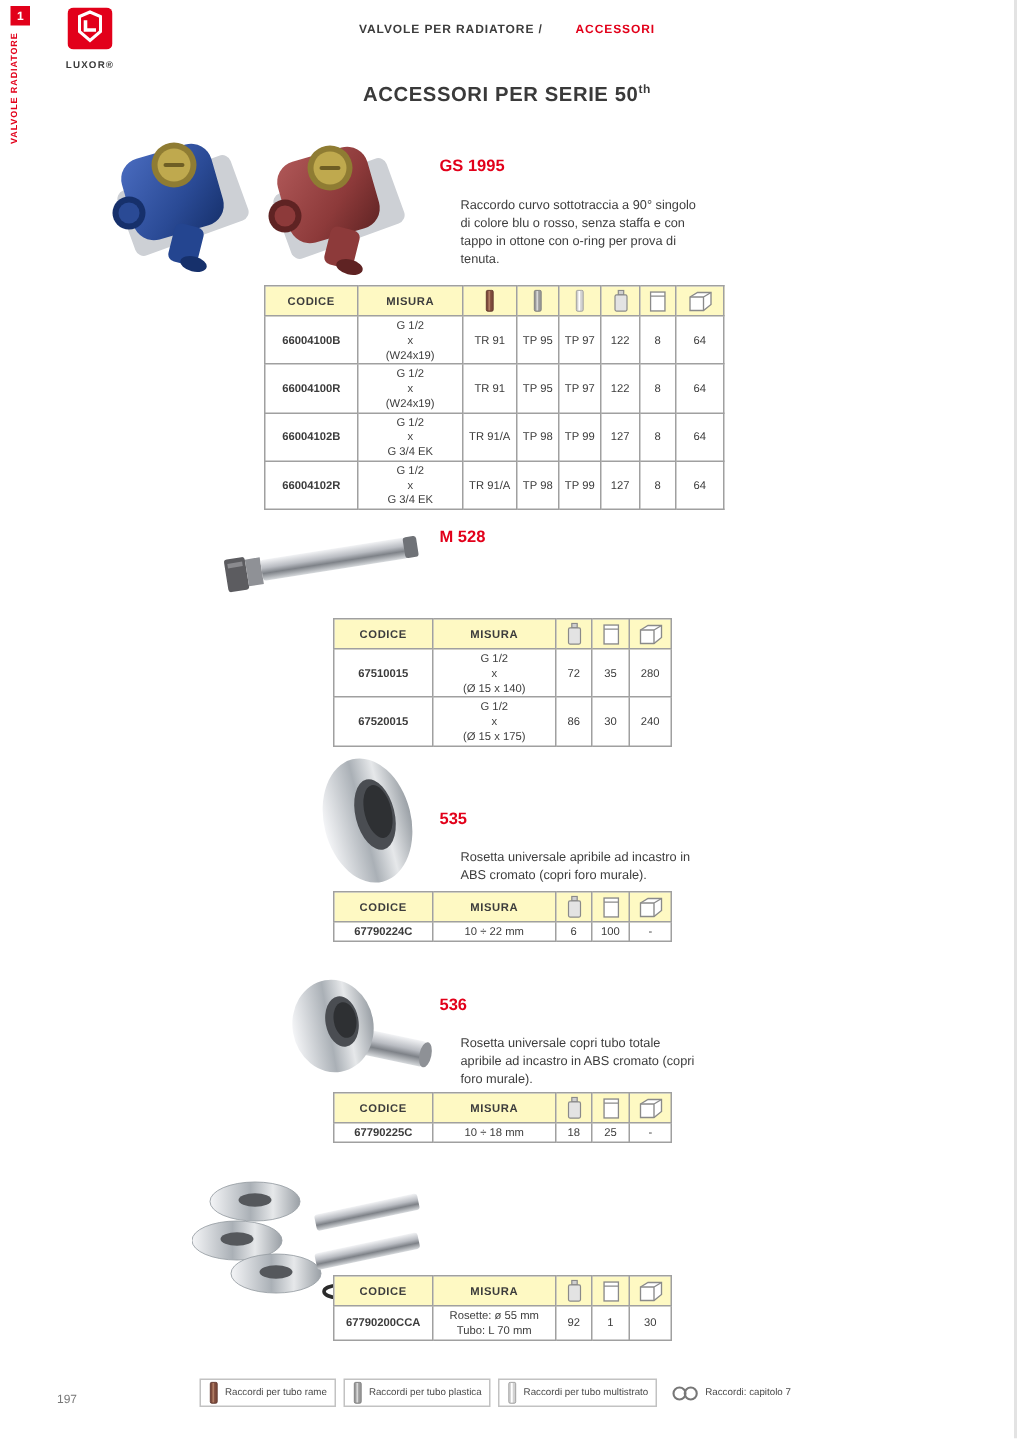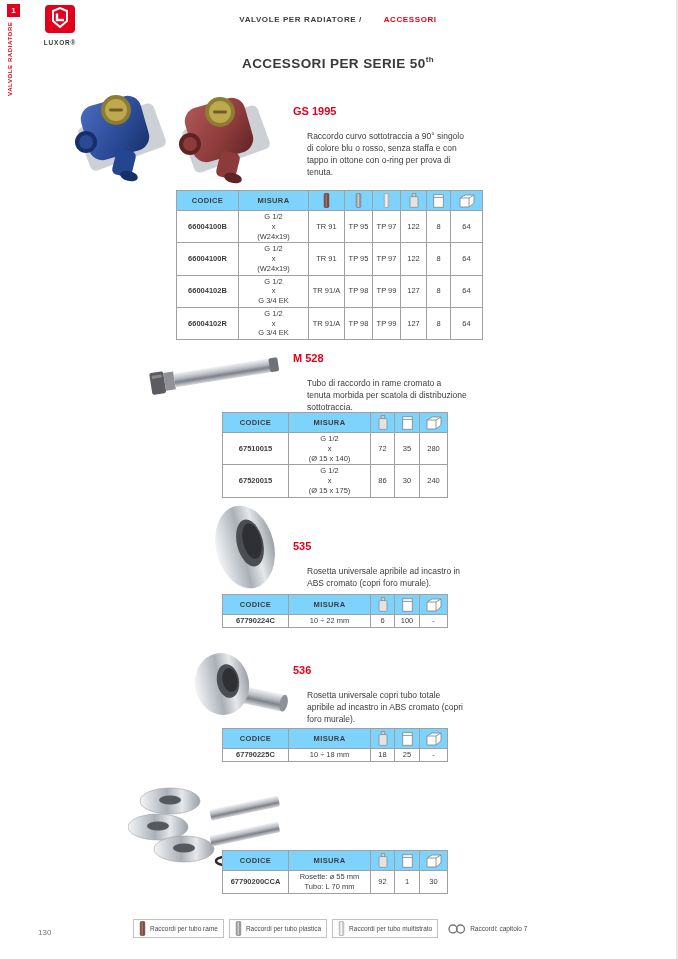--- a/index.html
+++ b/index.html
@@ -14,21 +14,21 @@
   .breadcrumb{position:absolute;top:15px;left:0;width:100%;text-align:center;font-size:8px;font-weight:bold;letter-spacing:.6px;color:#3c3c3c;}
   .breadcrumb .accent{margin-left:19px;}
   .page-title{position:absolute;top:55px;left:0;width:100%;text-align:center;font-size:13.5px;font-weight:bold;color:#3a3a3a;letter-spacing:.4px;margin:0;}
   .page-title sup{font-size:8px;}
   .sec-text{position:absolute;left:293px;width:188px;}
   .sec-code{margin:0 0 6px;font-size:11px;font-weight:bold;color:var(--accent,#e2001a);}
   .sec-desc{margin:14px;font-size:8.5px;line-height:1.4;color:#3c3c3c;}
   .product-image{position:absolute;}
   .spec-table{position:absolute;border-collapse:collapse;table-layout:fixed;background:#fff;}
   .spec-table th,.spec-table td{border:1px solid #a0a0a0;text-align:center;vertical-align:middle;padding:1px;}
-  .spec-table th{font-size:7.5px;font-weight:bold;color:#3c3c3c;background:#7dd3fc;height:17px;letter-spacing:.4px;}
+  .spec-table th{font-size:7.5px;font-weight:bold;color:#3c3c3c;background:#fef9c3;height:17px;letter-spacing:.4px;}
   .spec-table td{font-size:7.5px;color:#3c3c3c;line-height:1.3;background:#fff;}
   .spec-table td.code{font-weight:bold;}
   .spec-table th svg,.legend-icon svg{vertical-align:middle;display:inline-block;}
   .footer-page{position:absolute;left:38px;top:928px;font-size:8px;color:#777;}
   .legend{position:absolute;left:133px;top:919px;display:flex;align-items:center;gap:5px;}
   .legend-item{display:flex;align-items:center;gap:4px;height:17px;padding:0 5px;}
   .legend-item.boxed{border:1px solid #c2c2c2;background:#fff;}
   .legend-label{font-size:6.5px;color:#4a4a4a;white-space:nowrap;}
   .legend-icon{display:inline-flex;align-items:center;}
 </style>
@@ -208,21 +208,20 @@
         <rect x="2" y="15" width="14" height="22" rx="2" fill="#5c5c60"></rect>
         <rect x="4" y="18" width="10" height="3" fill="#8a8a8e"></rect>
         <rect x="16" y="17" width="10" height="18" fill="#8f9196"></rect>
         <rect x="26" y="19" width="98" height="14" rx="2" fill="url(#gChrome)"></rect>
         <rect x="122" y="19" width="9" height="14" rx="2" fill="#6f7277"></rect>
       </g>
     </svg>
   </div>
   <div class="sec-text" style="top:352px">
     <h3 class="sec-code">M 528</h3>
-    <p class="sec-desc">Tubo di raccordo in rame cromato a tenuta morbida per scatola di distribuzione sottotraccia.</p>
   </div>
   <table class="spec-table" style="left:222px;top:412px;width:225px">
       <colgroup>
         <col style="width: 66px;">
         <col style="width: 82px;">
         <col style="width: 24px;">
         <col style="width: 25px;">
         <col style="width: 28px;">
       </colgroup>
       <thead>
@@ -409,21 +408,21 @@
         <tr>
           <td class="code">67790200CCA</td>
           <td>Rosette: ø 55 mm<br>Tubo: L 70 mm</td>
           <td>92</td>
           <td>1</td>
           <td>30</td>
         </tr>
       </tbody>
     </table>
 
-  <div class="footer-page">130</div>
+  <div class="footer-page">197</div>
 
   <div class="legend">
     <div class="legend-item boxed">
       <span class="legend-icon">
           <svg width="7" height="15" viewBox="0 0 7 15">
             <rect x="1.2" y="0.5" width="4.6" height="14" rx="1" fill="#7d4a3c" stroke="#5d352b" stroke-width="0.6"></rect>
             <rect x="2.6" y="1" width="1.2" height="13" fill="#b07c64"></rect>
           </svg>
         </span>
       <span class="legend-label">Raccordi per tubo rame</span>

